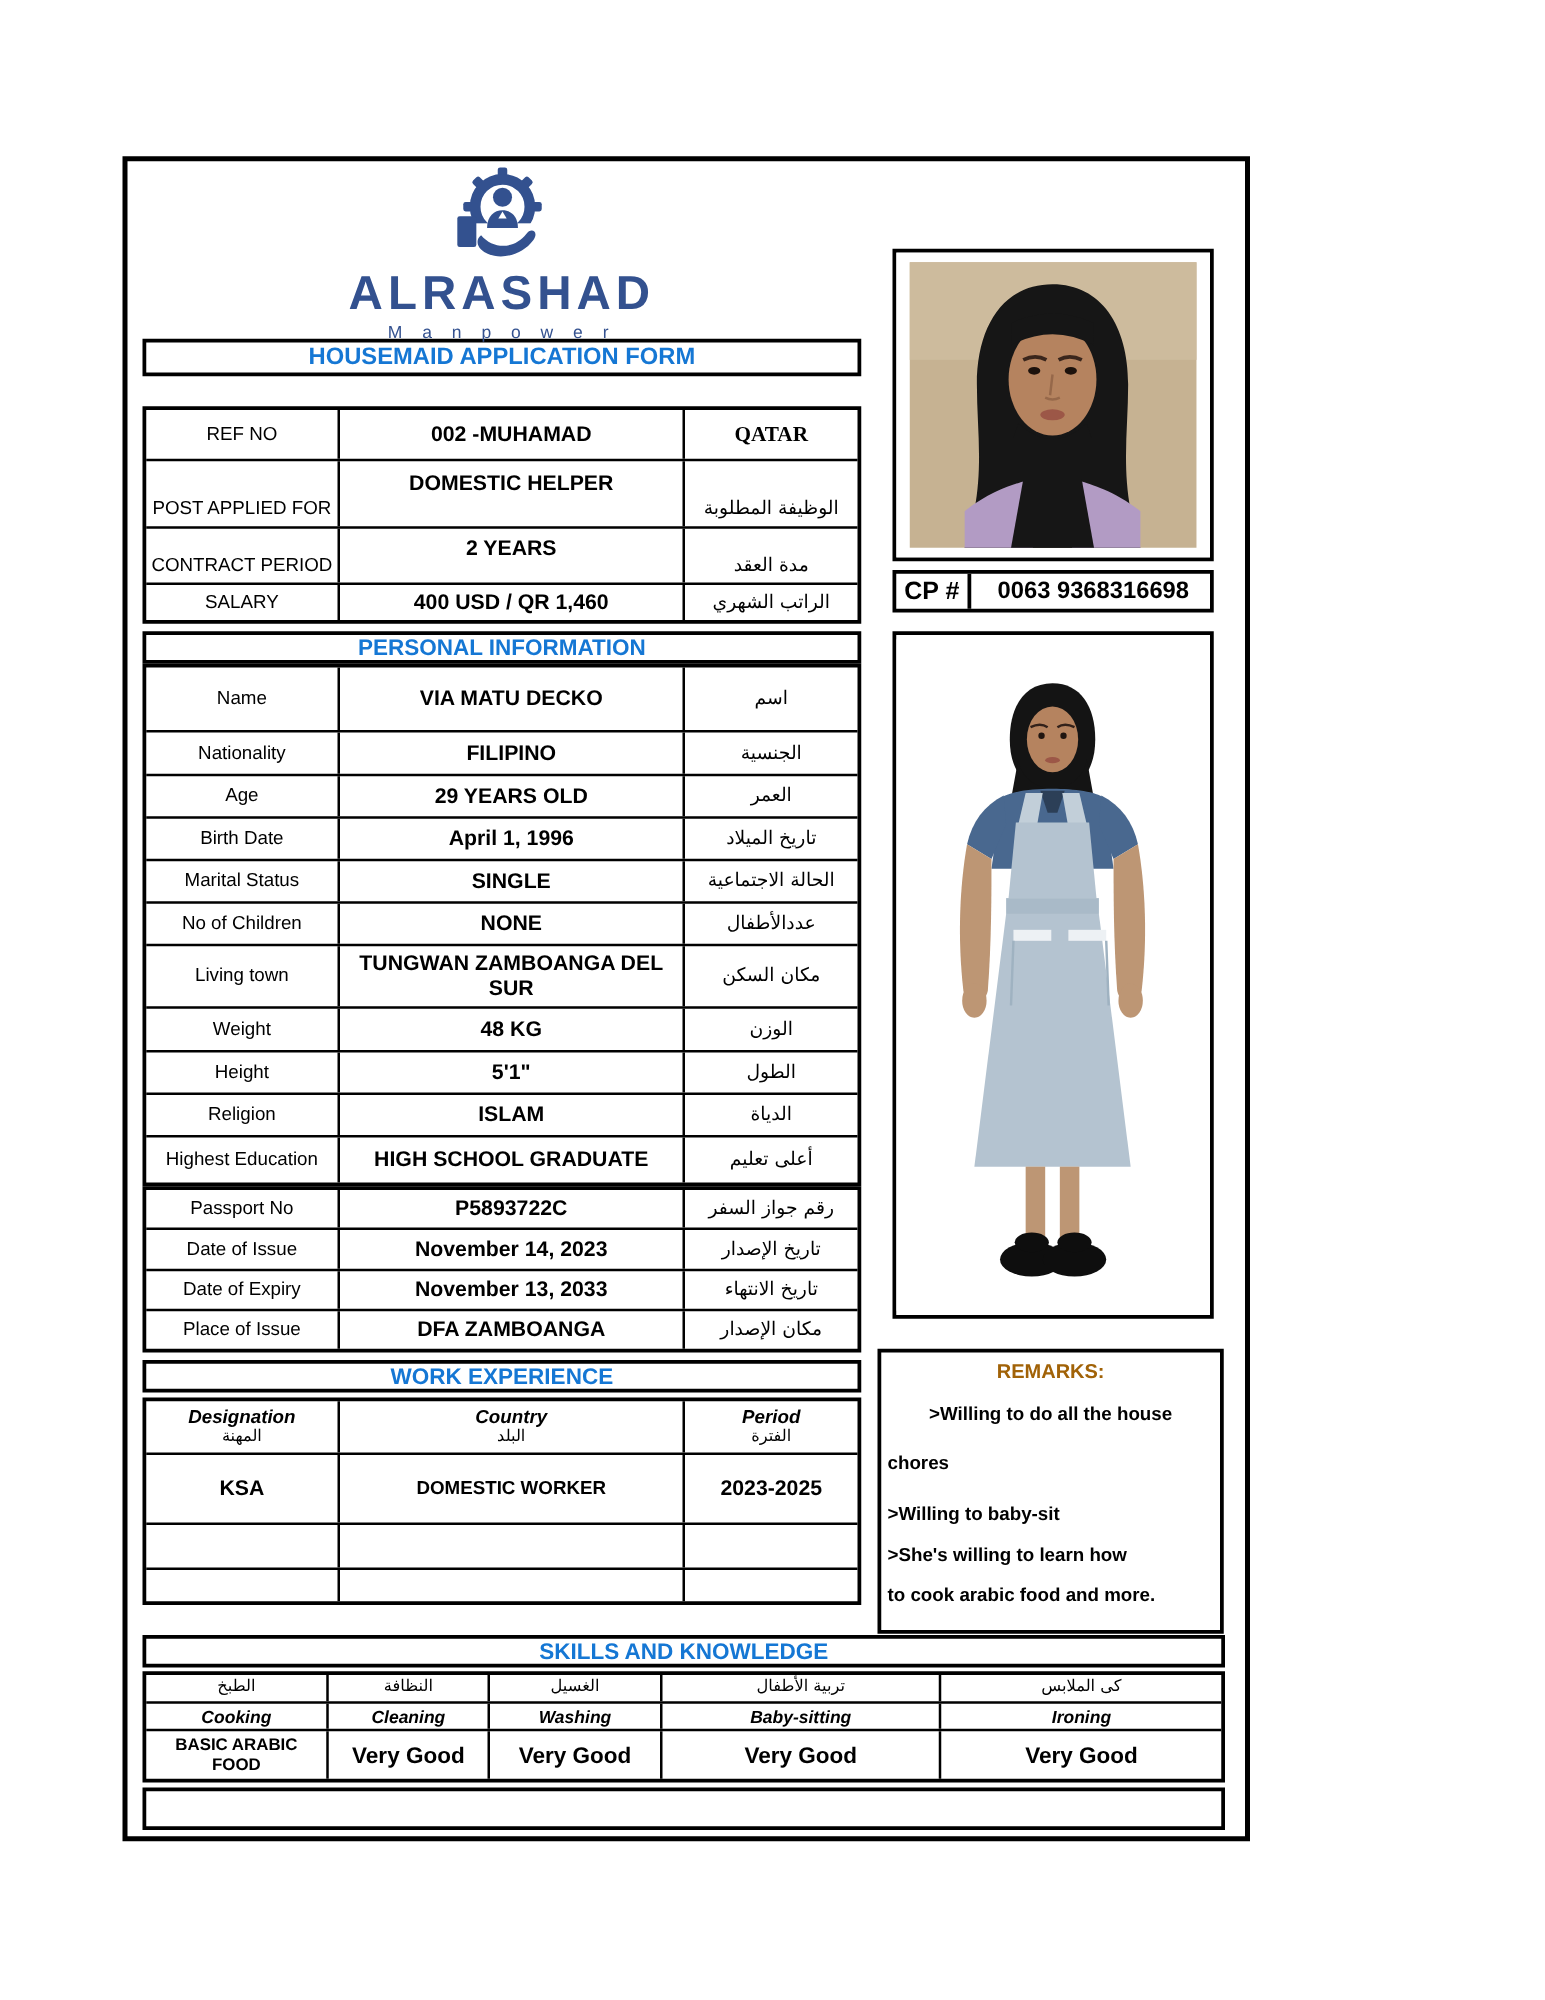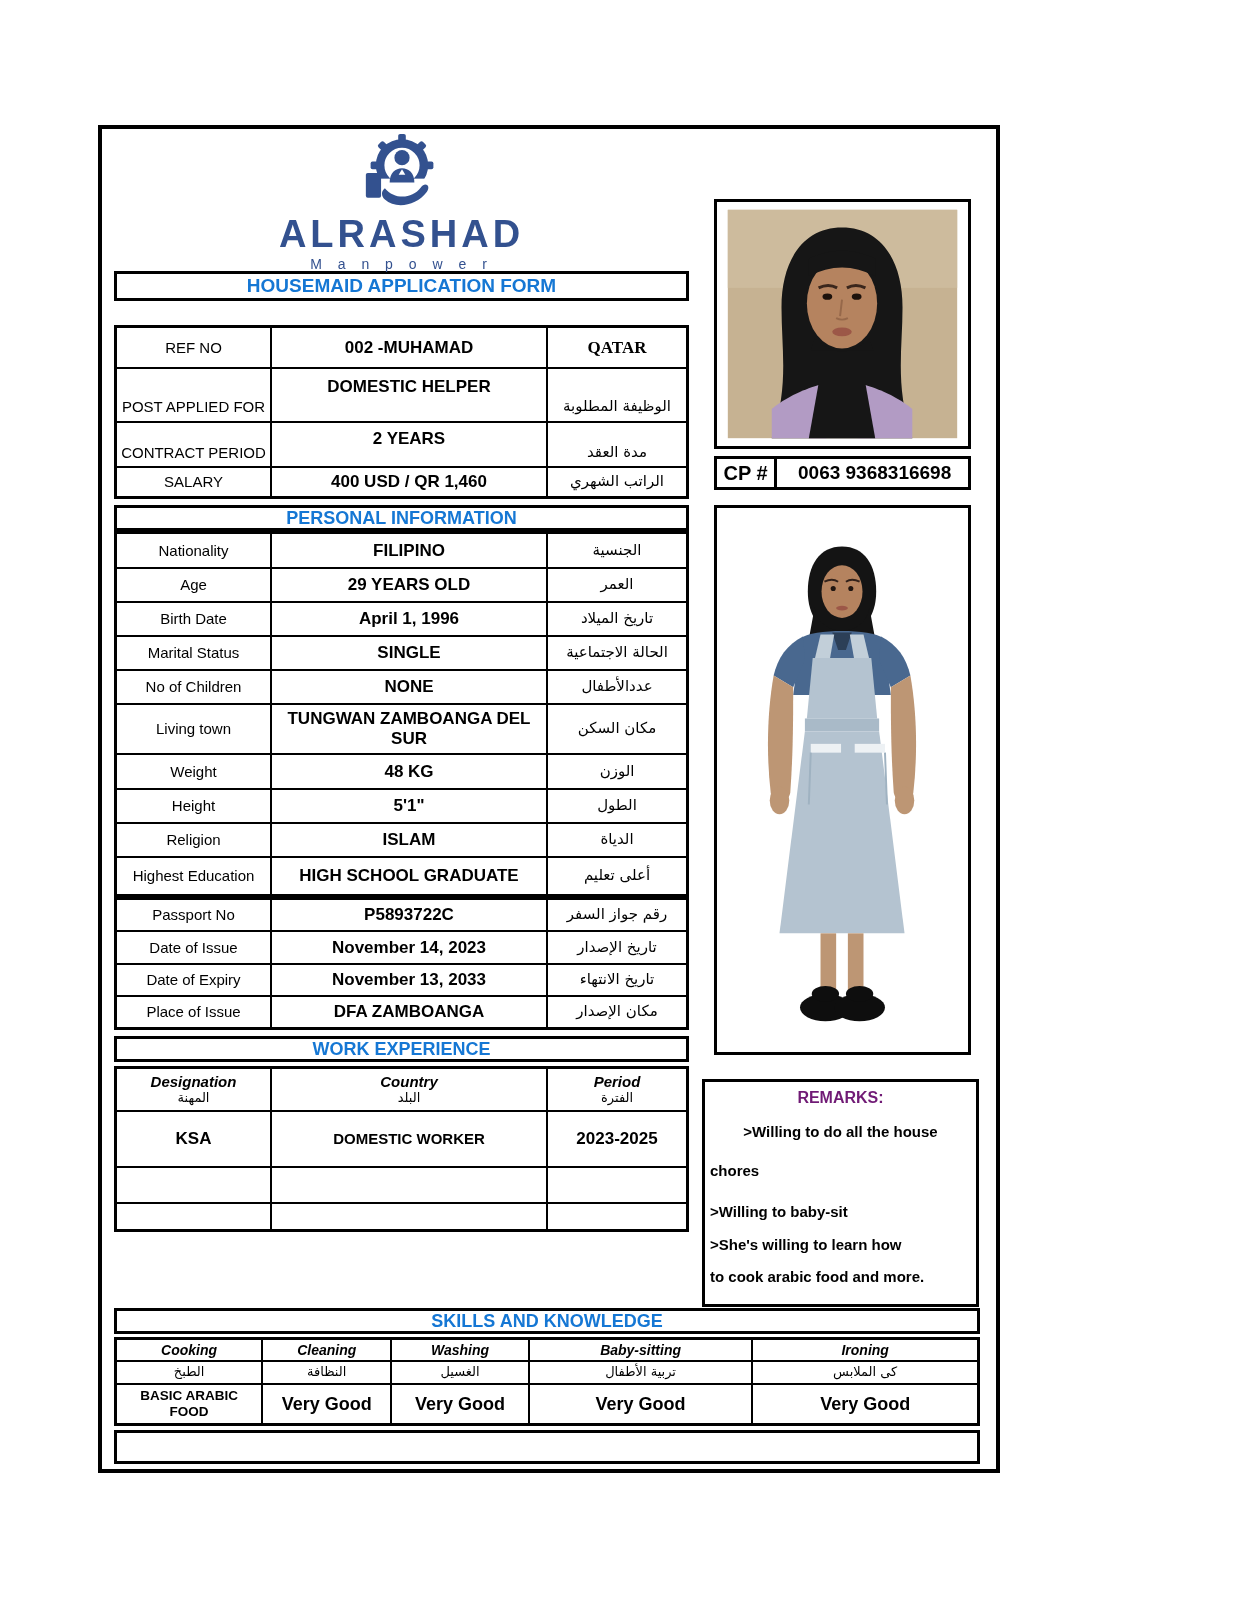--- a/index.html
+++ b/index.html
@@ -41,21 +41,21 @@
   .wh .ar { font-size: 13px; font-family: "DejaVu Sans", sans-serif; }
   .desig { font-weight: bold; font-size: 15px; }
   
   .photo-box { position: absolute; left: 612px; width: 257px; border: 3px solid #000; background: #fff; overflow: hidden; }
   .headshot { top: 70px; height: 250px; }
   .fullbody { top: 376px; height: 550px; }
   .cprow { position: absolute; left: 612px; top: 327px; width: 257px; height: 34px; border: 3px solid #000; display: flex; }
   .cplabel { width: 60px; border-right: 3px solid #000; display: flex; align-items: center; justify-content: center; font-weight: bold; font-size: 20px; }
   .cpvalue { flex: 1; display: flex; align-items: center; padding-left: 21px; font-weight: bold; font-size: 19px; }
   .remarks { position: absolute; left: 600px; top: 950px; width: 277px; height: 228px; border: 3px solid #000; padding: 7px 5px; }
-  .remarks-title { text-align: center; color: #701a75; font-weight: bold; font-size: 16px; }
+  .remarks-title { text-align: center; color: #a16207; font-weight: bold; font-size: 16px; }
   .rline { font-weight: bold; font-size: 15px; line-height: 18px; }
   .r1 { margin-top: 16px; text-align: center; }
   .r2 { margin-top: 21px; }
   .r3 { margin-top: 23px; }
   .r4 { margin-top: 15px; }
   .r5 { margin-top: 14px; }
   
   .bottom { position: absolute; left: 12px; top: 1179px; width: 866px; }
   .skills-tbl { border: 3px solid #000; margin-top: 3px; }
   .srow { display: grid; grid-template-columns: 17% 15% 16% 26% 26%; border-bottom: 2px solid #000; }
@@ -122,20 +122,25 @@
       <div class="trow" style="height:28px">
         <div class="c lab">SALARY</div>
         <div class="c val">400 USD / QR 1,460</div>
         <div class="c arabic">الراتب الشهري</div>
       </div>
     </div>
 
     <div class="sechead">PERSONAL INFORMATION</div>
 
     <div class="tbl" style="margin-top:0">
+      <div class="trow" style="height:52px">
+        <div class="c lab">Name</div>
+        <div class="c val">VIA MATU DECKO</div>
+        <div class="c arabic">اسم</div>
+      </div>
       <div class="trow" style="height:35px">
         <div class="c lab">Nationality</div>
         <div class="c val">FILIPINO</div>
         <div class="c arabic">الجنسية</div>
       </div>
       <div class="trow" style="height:34px">
         <div class="c lab">Age</div>
         <div class="c val">29 YEARS OLD</div>
         <div class="c arabic">العمر</div>
       </div>
@@ -306,34 +311,34 @@
     <div class="rline r1">&gt;Willing to do all the house</div>
     <div class="rline r2">chores</div>
     <div class="rline r3">&gt;Willing to baby-sit</div>
     <div class="rline r4">&gt;She's willing to learn how</div>
     <div class="rline r5">to cook arabic food and more.</div>
   </div>
 
   <div class="bottom">
     <div class="sechead" style="margin-top:0">SKILLS AND KNOWLEDGE</div>
     <div class="skills-tbl">
+      <div class="srow" style="height:23px">
+        <div class="c sk-ar">الطبخ</div>
+        <div class="c sk-ar">النظافة</div>
+        <div class="c sk-ar">الغسيل</div>
+        <div class="c sk-ar">تربية الأطفال</div>
+        <div class="c sk-ar">كى الملابس</div>
+      </div>
       <div class="srow" style="height:22px">
         <div class="c sk-en">Cooking</div>
         <div class="c sk-en">Cleaning</div>
         <div class="c sk-en">Washing</div>
         <div class="c sk-en">Baby-sitting</div>
         <div class="c sk-en">Ironing</div>
       </div>
-      <div class="srow" style="height:23px">
-        <div class="c sk-ar">الطبخ</div>
-        <div class="c sk-ar">النظافة</div>
-        <div class="c sk-ar">الغسيل</div>
-        <div class="c sk-ar">تربية الأطفال</div>
-        <div class="c sk-ar">كى الملابس</div>
-      </div>
       <div class="srow" style="height:38px">
         <div class="c sk-val-small">BASIC ARABIC FOOD</div>
         <div class="c sk-val">Very Good</div>
         <div class="c sk-val">Very Good</div>
         <div class="c sk-val">Very Good</div>
         <div class="c sk-val">Very Good</div>
       </div>
     </div>
     <div class="emptyrow"></div>
   </div>

